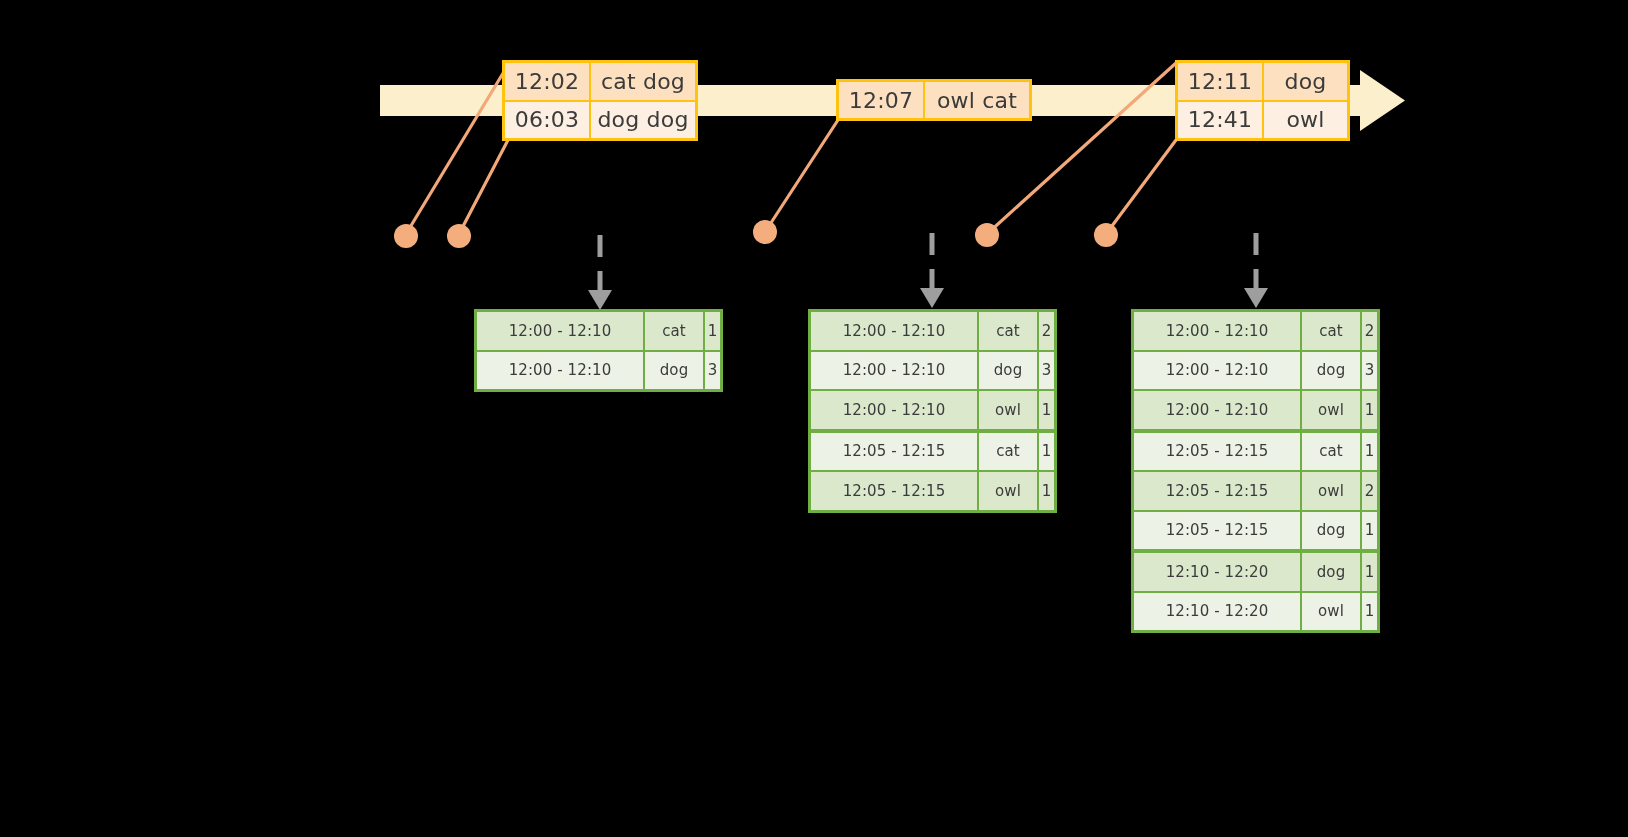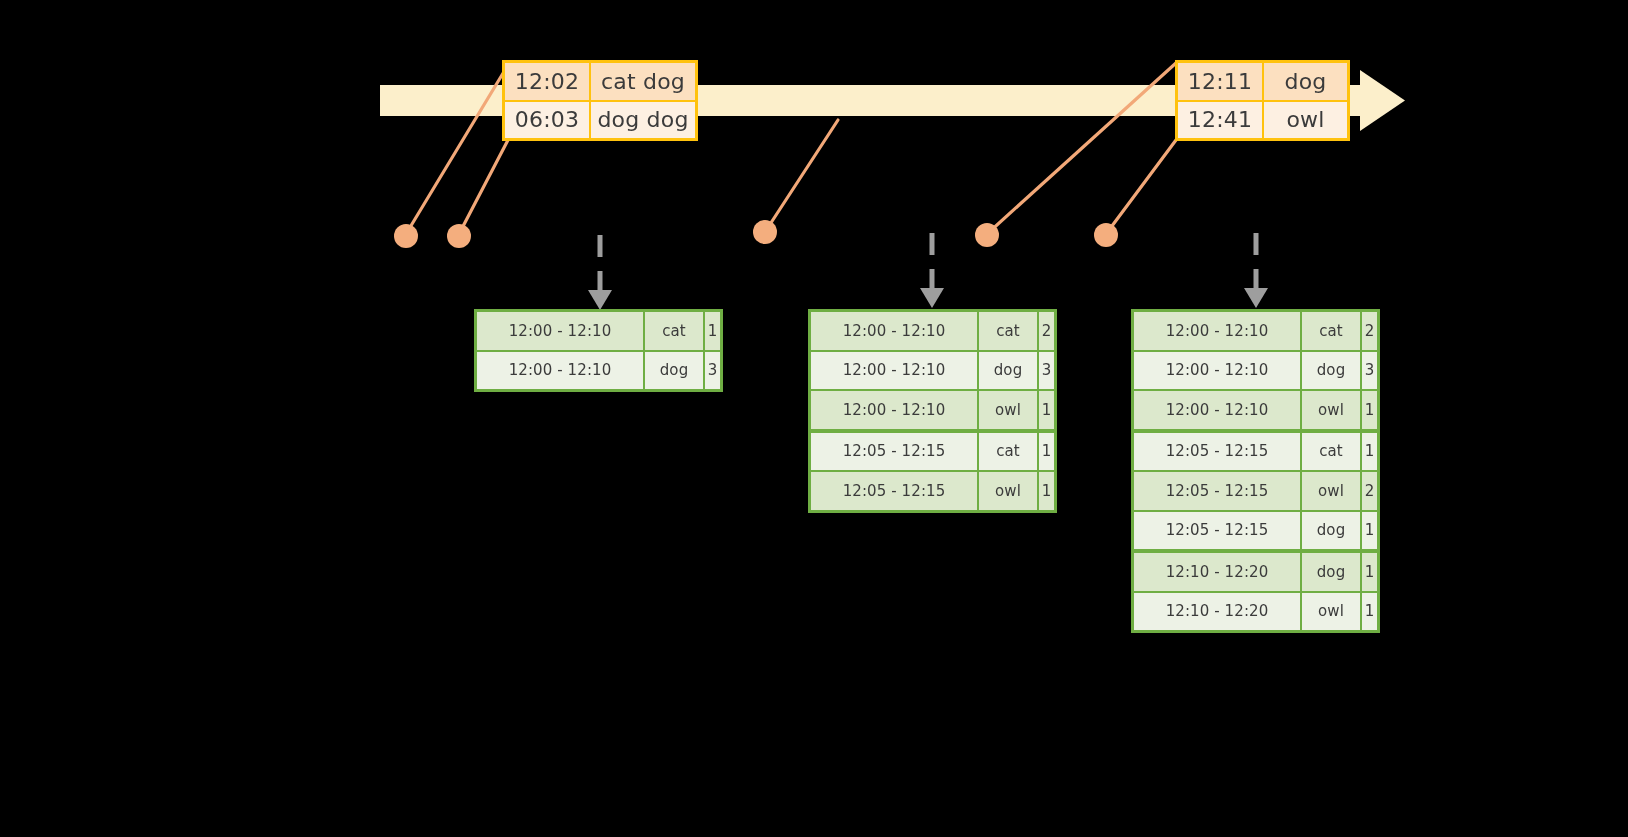--- a/index.html
+++ b/index.html
@@ -141,20 +141,26 @@
     <div class="evt-row shade-a">
       <div class="evt-time">12:02</div>
       <div class="evt-text">cat dog</div>
     </div>
     <div class="evt-row shade-b">
       <div class="evt-time">06:03</div>
       <div class="evt-text">dog dog</div>
     </div>
   </div>
 
+  <div class="evt-group" style="left:836px; top:79px; width:196px; height:42px;">
+    <div class="evt-row shade-a">
+      <div class="evt-time">12:07</div>
+      <div class="evt-text">owl cat</div>
+    </div>
+  </div>
 
   <div class="evt-group" style="left:1168px; top:60px; width:175px; height:81px;margin-left:7px;">
     <div class="evt-row shade-a">
       <div class="evt-time">12:11</div>
       <div class="evt-text">dog</div>
     </div>
     <div class="evt-row shade-b">
       <div class="evt-time">12:41</div>
       <div class="evt-text">owl</div>
     </div>

